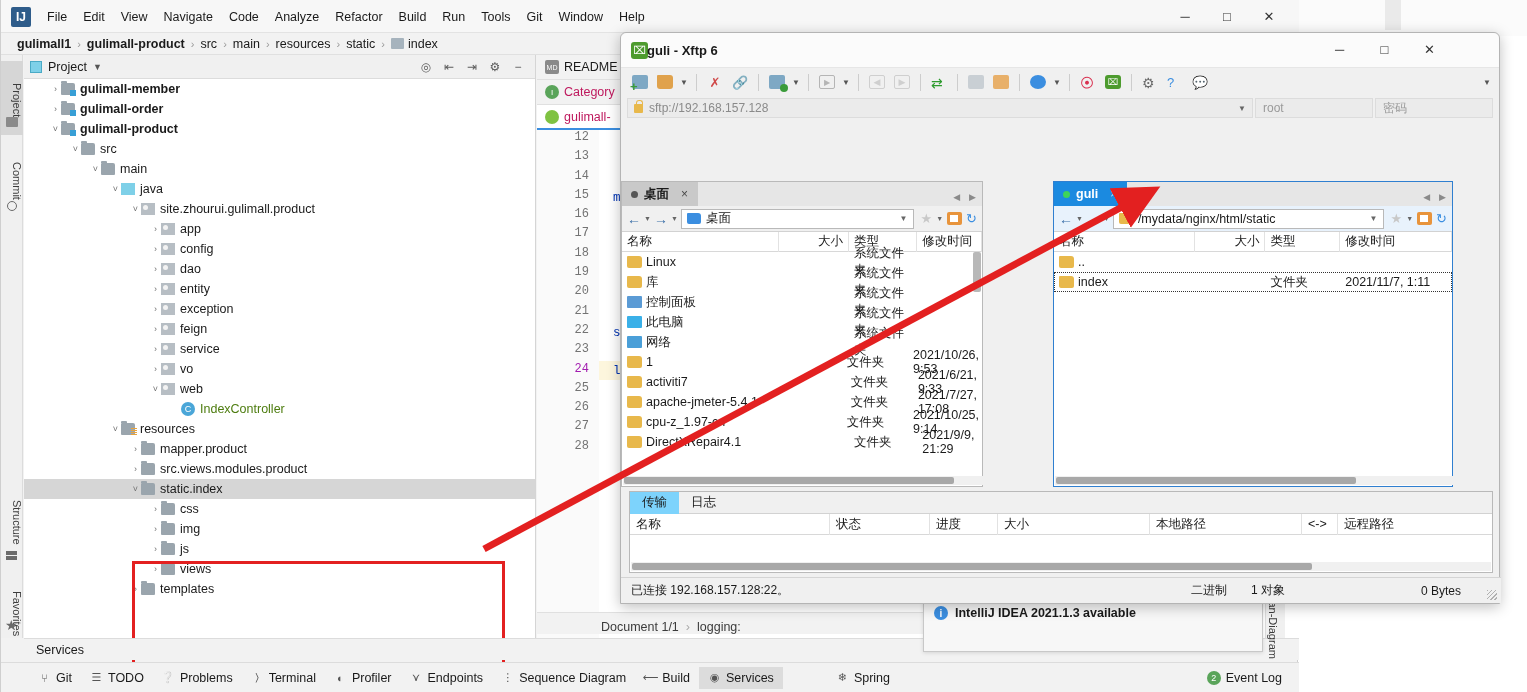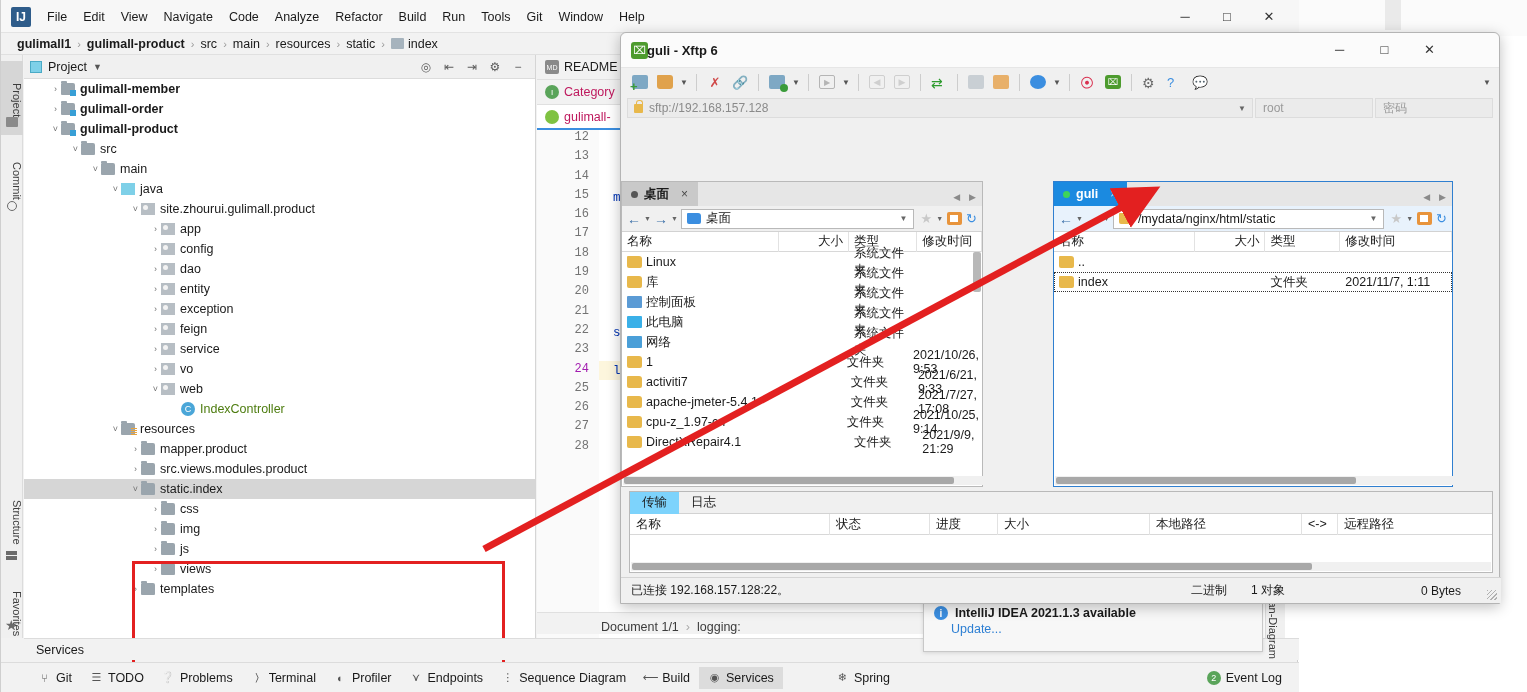--- a/index.html
+++ b/index.html
@@ -589,21 +589,20 @@
         <span>Event Log</span>
       </div>
     </div>
   </div>
 
   <div id="notif">
     <div id="notif-row1">
       <span id="notif-ico">i</span>
       <span id="notif-title">IntelliJ IDEA 2021.1.3 available</span>
     </div>
-    <div id="notif-link">Update...</div>
   </div>
 </div>
 
 <div id="xftp">
 
   <div id="x-title">
     <div id="x-logo">⌧</div>
     <div id="x-title-text">guli - Xftp 6</div>
     <div class="xwinbtn" id="x-min">─</div>
     <div class="xwinbtn" id="x-max">□</div>

